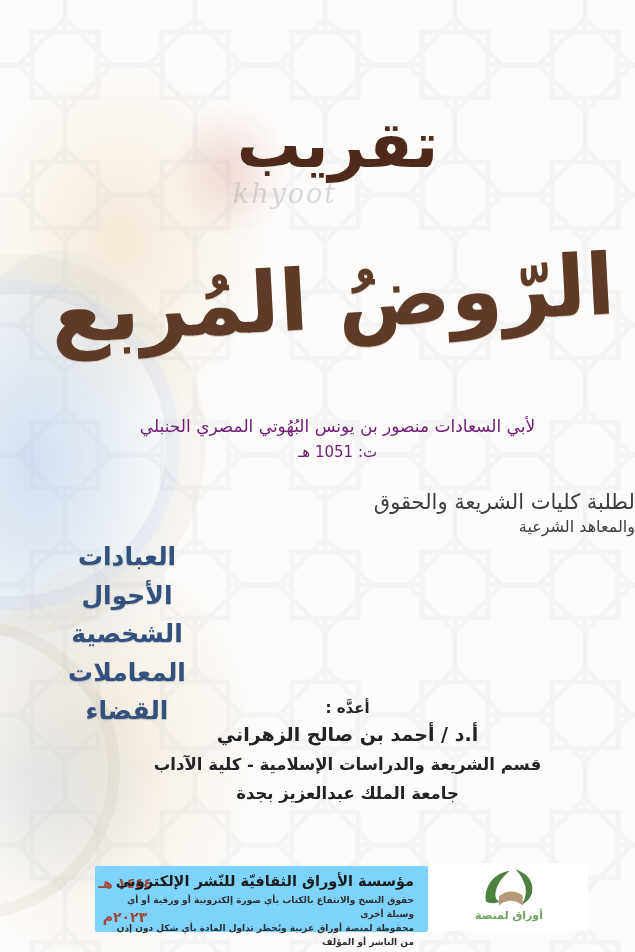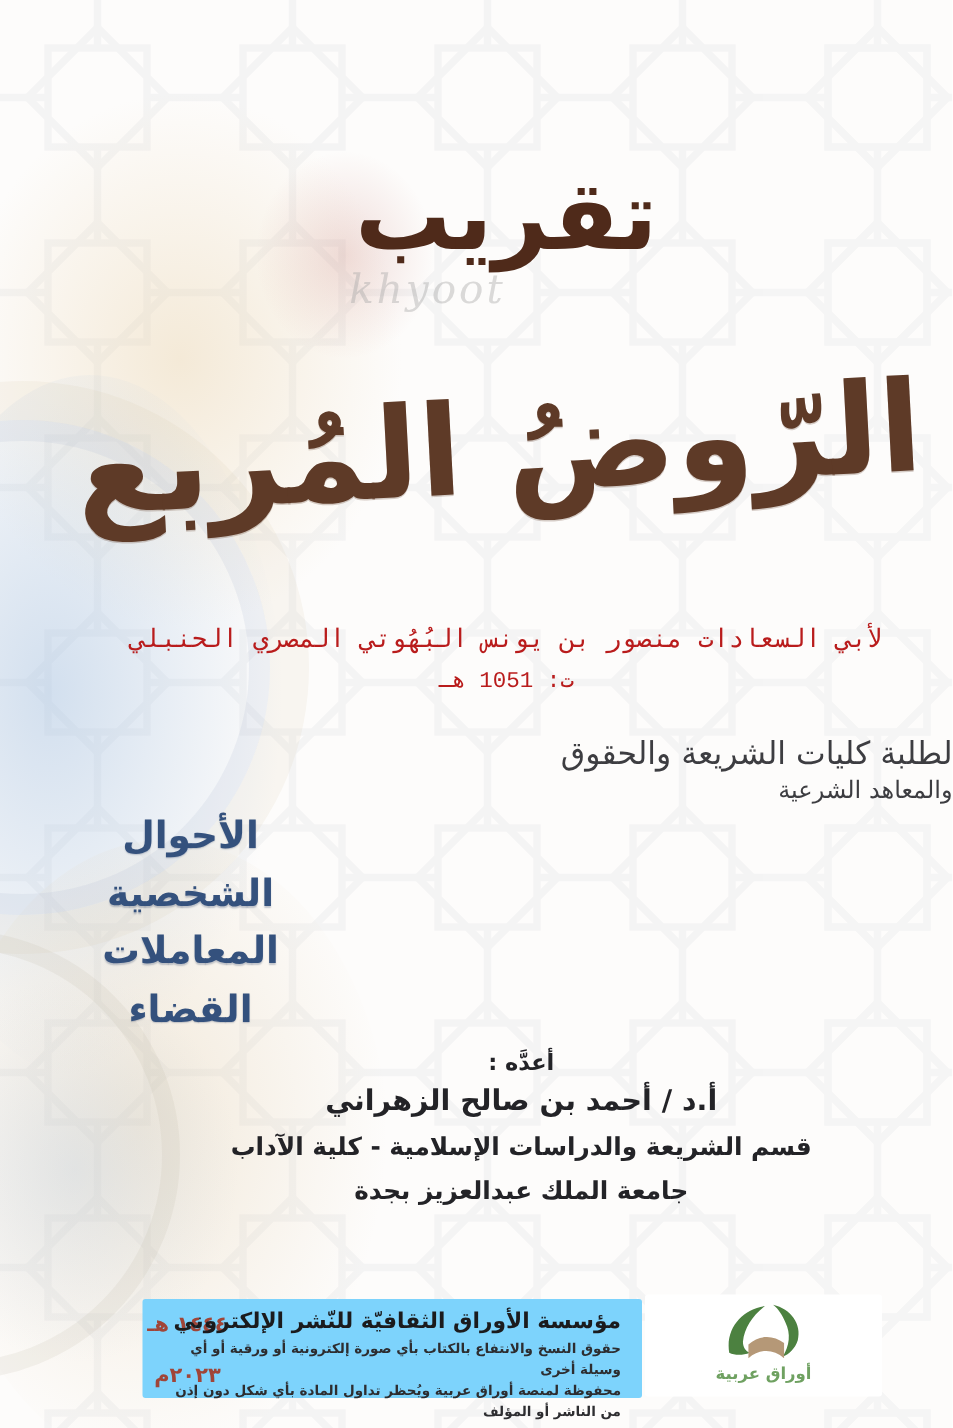--- a/index.html
+++ b/index.html
@@ -43,21 +43,21 @@
     position:absolute; left:40px; right:0; top:96px; text-align:center;
     direction:rtl; font-size:64px; font-weight:700; color:#4f2a1a;margin-top:12px;
   }
   .title-main {
     position:absolute; left:30px; right:0; top:236px; text-align:center;
     direction:rtl; font-size:84px; font-weight:700; color:#5e3a27;
     line-height:1.5; transform:rotate(-3deg);
     text-shadow:0 1px 0 rgba(94,58,39,.25);
   }
   
-  .byline { position:absolute; left:40px; right:0; top:416px; text-align:center; direction:rtl; color:#b91c1c;font-family:Liberation Mono, monospace; }
+  .byline { position:absolute; left:40px; right:0; top:416px; text-align:center; direction:rtl; color:#701a75; }
   .byline .b1 { font-size:17px; font-weight:500; letter-spacing:0; }
   .byline .b2 { font-size:15px; font-weight:500; margin-top:7px; }
   
   .audience { position:absolute; left:60px; right:0; top:490px; direction:rtl; color:#3d3d41; }
   .audience .a1 { font-size:21px; }
   .audience .a2 { font-size:16px; margin-top:3px; }
   
   .topics {
     position:absolute; left:22px; top:538px; width:210px; list-style:none;
     direction:rtl; text-align:center;
@@ -128,20 +128,21 @@
     <div class="b1">لأبي السعادات منصور بن يونس البُهُوتي المصري الحنبلي</div>
     <div class="b2">ت: 1051 هـ</div>
   </div>
 
   <div class="audience">
     <div class="a1">لطلبة كليات الشريعة والحقوق</div>
     <div class="a2">والمعاهد الشرعية</div>
   </div>
 
   <ul class="topics">
+    <li>العبادات</li>
     <li>الأحوال الشخصية</li>
     <li>المعاملات</li>
     <li>القضاء</li>
   </ul>
 
   <div class="prepared">
     <div class="p-label">أعدَّه :</div>
     <div class="p-name">أ.د / أحمد بن صالح الزهراني</div>
     <div class="p-dept">قسم الشريعة والدراسات الإسلامية - كلية الآداب</div>
     <div class="p-univ">جامعة الملك عبدالعزيز بجدة</div>
@@ -160,16 +161,16 @@
       </div>
     </div>
   </div>
 
   <div class="logo-box">
     <svg width="64" height="44" viewBox="0 0 70 48" xmlns="http://www.w3.org/2000/svg">
       <path d="M10 38 C7 20 20 6 36 4 C27 11 21 20 20 30 C20 34 22 37 25 38 C20 40 14 40 10 38 Z" fill="#4c8140"></path>
       <path d="M42 3 C55 6 63 17 60 29 C58 35 54 39 49 41 C54 33 55 24 51 16 C49 11 46 6 42 3 Z" fill="#4c8140"></path>
       <path d="M24 32 C32 25 42 25 50 31 L50 42 C42 35 32 35 24 42 Z" fill="#b59877"></path>
     </svg>
-    <div class="logo-label">أوراق عربية</div>
+    <div class="logo-label">أوراق لمنصة</div>
   </div>
 
 </div>
 
 </body></html>

